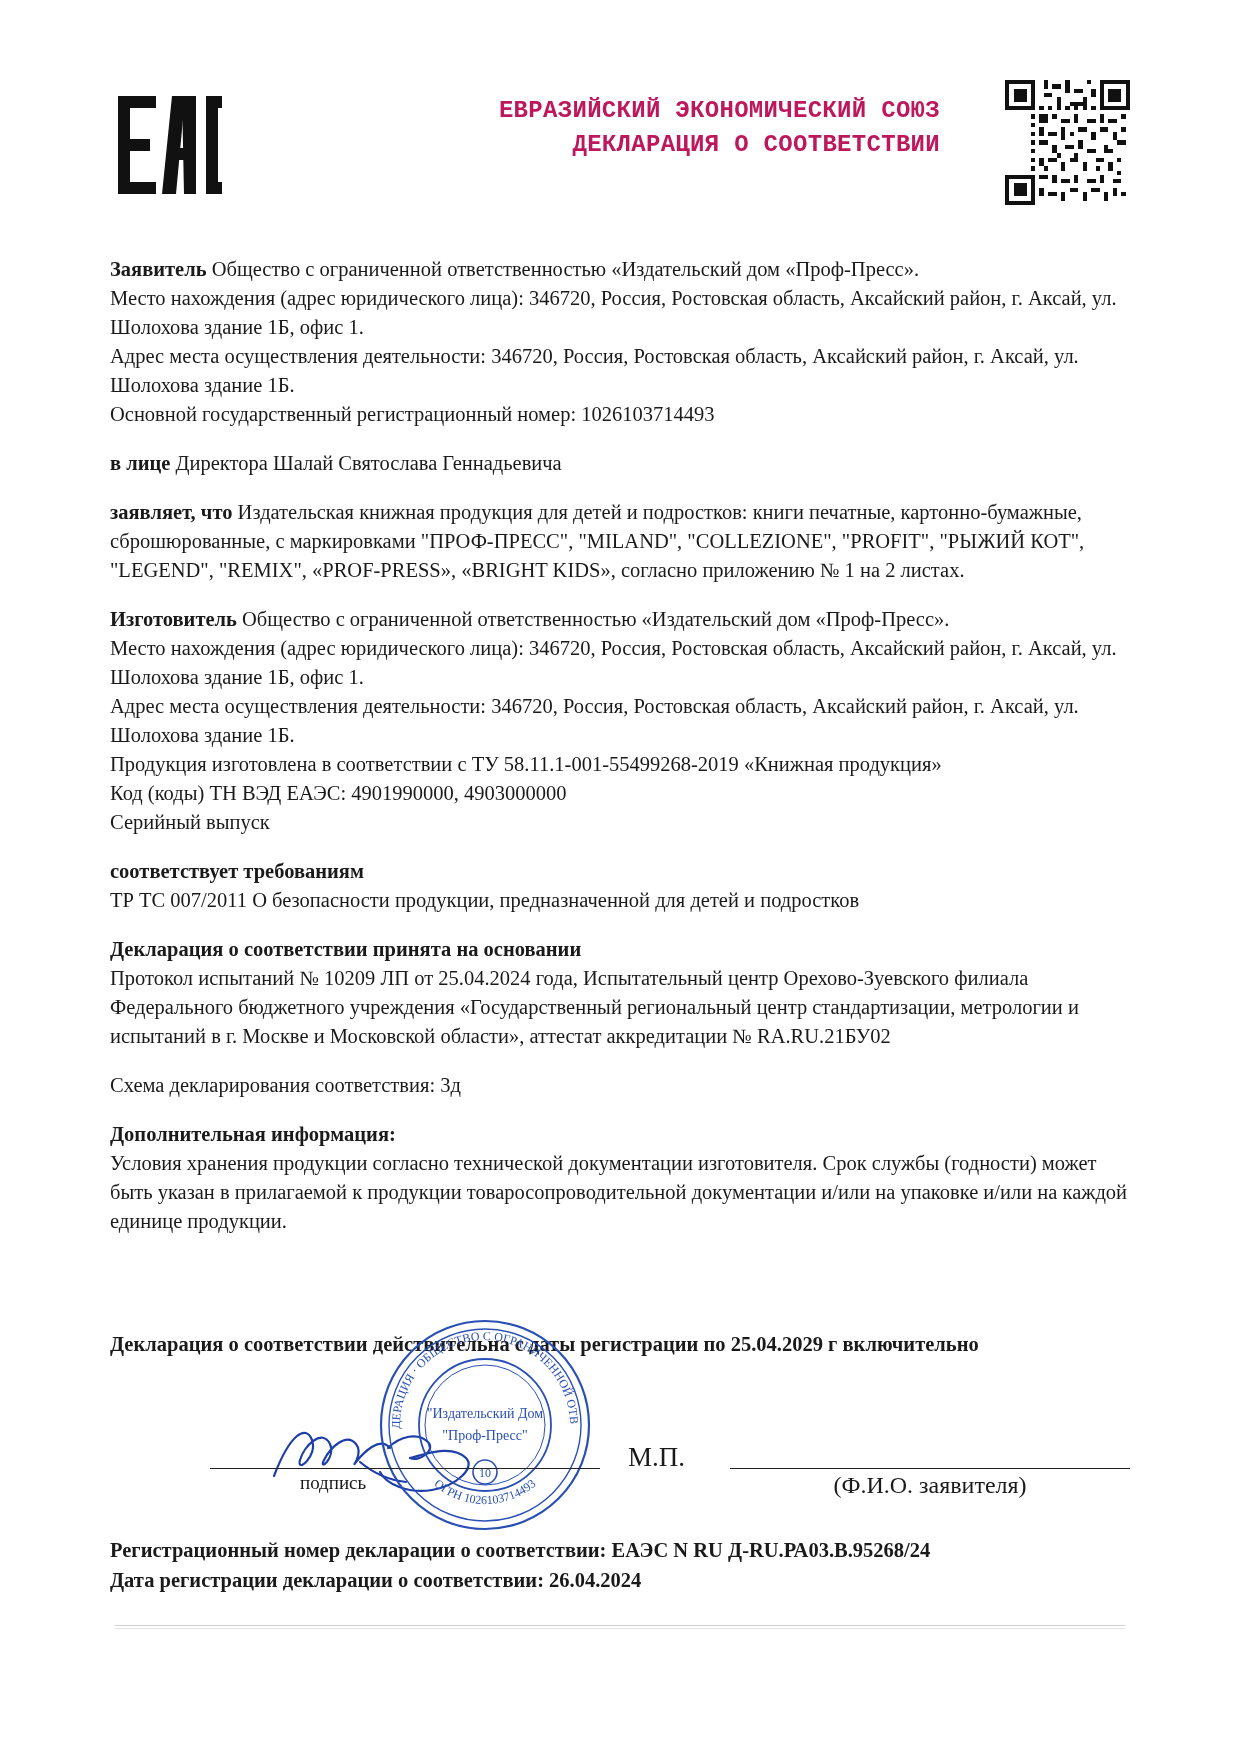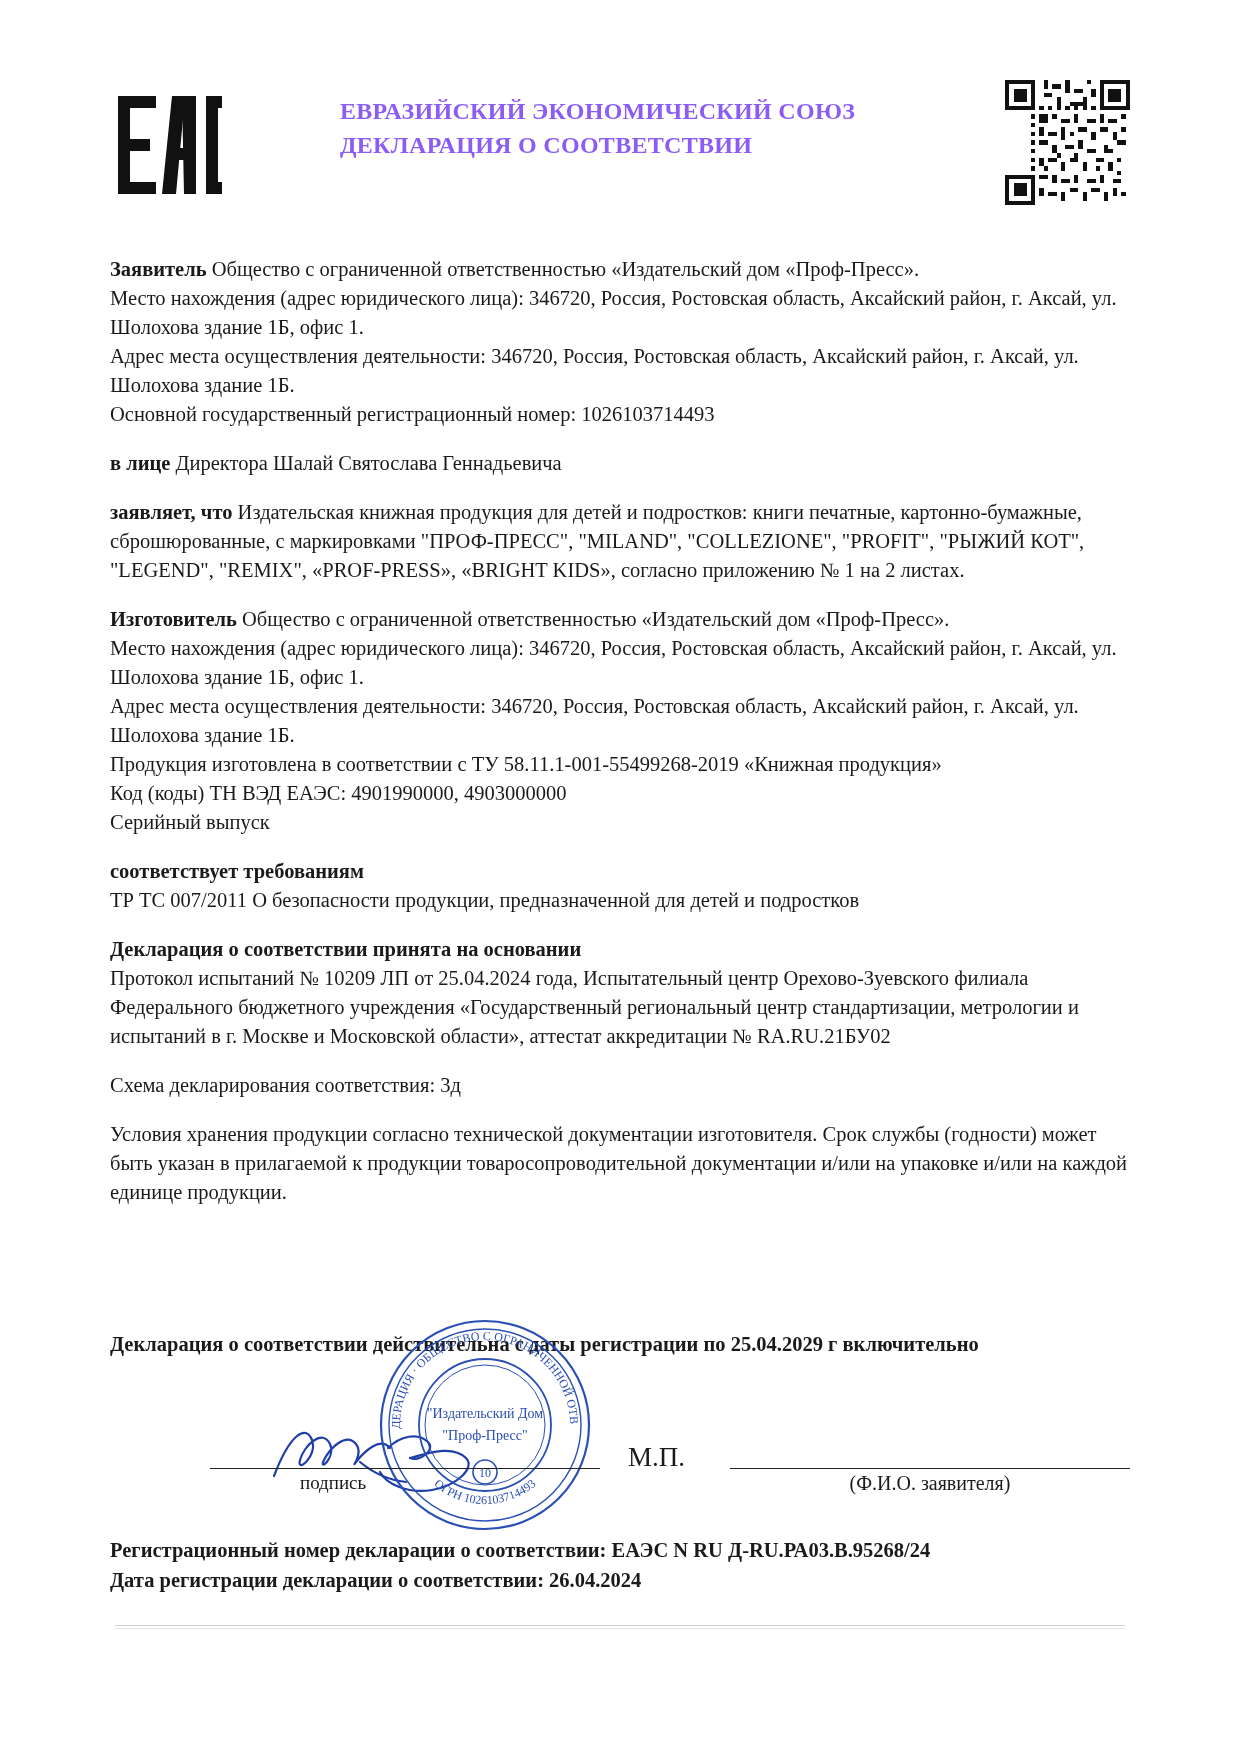--- a/index.html
+++ b/index.html
@@ -35,27 +35,27 @@
     left: 0;
     top: 10px;
     width: 120px;
     height: 110px;
   }
   .header-title {
     position: absolute;
     left: 230px;
     top: 14px;
     width: 600px;
-    text-align: left;
-    font-family: Liberation Serif, serif;
+    text-align: right;
+    font-family: Liberation Mono, monospace;
     font-weight: bold;
     font-size: 24px;
     line-height: 34px;
     letter-spacing: 0.3px;
-    color: #8b5cf6;
+    color: #be185d;
   }
   .qr {
     position: absolute;
     right: 0;
     top: 0;
     width: 125px;
     height: 125px;
   }
 
   
@@ -129,21 +129,21 @@
     width: 400px;
     text-align: center;
     font-size: 20.5px;
   }
   .sig-label-right {
     position: absolute;
     left: 620px;
     top: 52px;
     width: 400px;
     text-align: center;
-    font-size: 20px;
+    font-size: 24px;
   }
   .mp {
     position: absolute;
     left: 510px;
     top: 22px;
     font-size: 27px;
     margin-left: 8px;
   }
   .signature-ink {
     position: absolute;
@@ -368,20 +368,21 @@
     <div class="block">
       <p class="para b">Декларация о соответствии принята на основании</p>
       <p class="para">Протокол испытаний № 10209 ЛП от 25.04.2024 года, Испытательный центр Орехово-Зуевского филиала Федерального бюджетного учреждения «Государственный региональный центр стандартизации, метрологии и испытаний в г. Москве и Московской области», аттестат аккредитации № RA.RU.21БУ02</p>
     </div>
 
     <div class="block">
       <p class="para">Схема декларирования соответствия: 3д</p>
     </div>
 
     <div class="block">
+      <p class="para b">Дополнительная информация:</p>
       <p class="para">Условия хранения продукции согласно технической документации изготовителя. Срок службы (годности) может быть указан в прилагаемой к продукции товаросопроводительной документации и/или на упаковке и/или на каждой единице продукции.</p>
     </div>
   </div>
 
   <div class="sig-area">
 
     <div class="valid-line">Декларация о соответствии действительна с даты регистрации по 25.04.2029 г включительно</div>
 
     <div class="sig-row">
 

